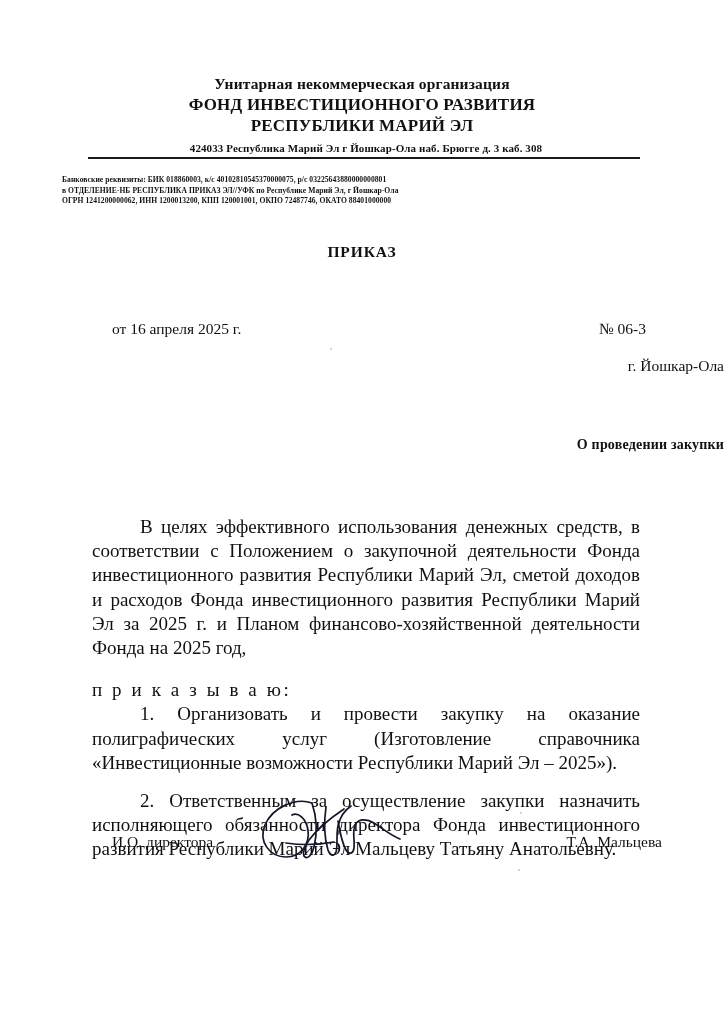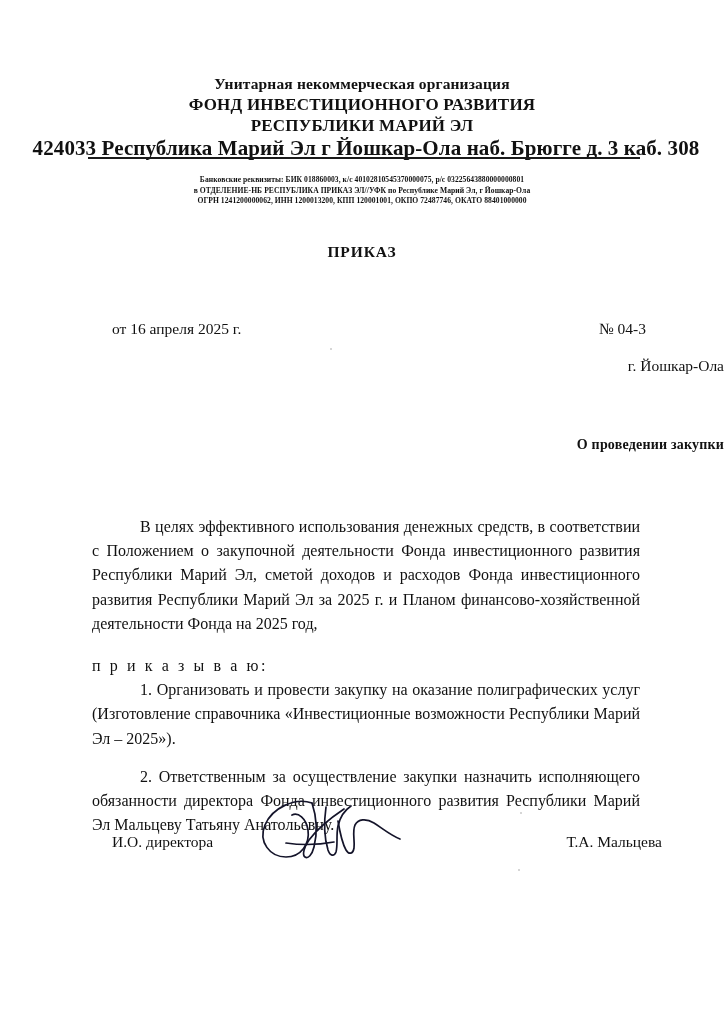--- a/index.html
+++ b/index.html
@@ -37,42 +37,42 @@
     line-height: 20px;
   }
   .org-line2,
   .org-line3 {
     font-size: 17px;
     font-weight: bold;
     letter-spacing: 0.2px;
     line-height: 21px;
   }
   .org-line4 {
-    font-size: 21px;
+    font-size: 11px;
     font-weight: bold;
     letter-spacing: 0.1px;
     line-height: 22px;
     margin-top: 1px;
     padding-left: 8px;
   }
   .rule {
     position: absolute;
     left: 88px;
     width: 552px;
     top: 157px;
     height: 0;
     border-top: 2px solid #1a1a1a;
   }
   
   .requisites {
     position: absolute;
     left: 62px;
     width: 600px;
     top: 175px;
-    text-align: center;
+    text-align: left;
     font-size: 7.6px;
     font-weight: bold;
     line-height: 10.6px;
     letter-spacing: 0.05px;
   }
   
   .doc-type {
     position: absolute;
     left: 0;
     right: 0;
@@ -111,21 +111,21 @@
     font-size: 14px;
     font-weight: bold;
     letter-spacing: 0.2px;
   }
   
   .body-block {
     position: absolute;
     left: 92px;
     width: 548px;
     top: 515px;
-    font-size: 16px;
+    font-size: 19px;
     line-height: 24.2px;
   }
   .para {
     margin: 0;
     text-align: justify;
     text-justify: inter-word;
     text-indent: 48px;
     hyphens: none;
   }
   .spaced-order {
@@ -176,21 +176,21 @@
   <div class="requisites">
     <div>Банковские реквизиты: БИК 018860003, к/с 40102810545370000075, р/с 03225643880000000801</div>
     <div>в ОТДЕЛЕНИЕ-НБ РЕСПУБЛИКА ПРИКАЗ ЭЛ//УФК по Республике Марий Эл, г Йошкар-Ола</div>
     <div>ОГРН 1241200000062, ИНН 1200013200, КПП 120001001, ОКПО 72487746, ОКАТО 88401000000</div>
   </div>
 
   <div class="doc-type">ПРИКАЗ</div>
 
   <div class="datenum">
     <span>от 16 апреля 2025 г.</span>
-    <span>№ 04-3</span>
+    <span>№ 06-3</span>
   </div>
 
   <div class="city">г. Йошкар-Ола</div>
 
   <div class="subject">О проведении закупки</div>
 
   <div class="body-block">
     <p class="para">В целях эффективного использования денежных средств, в соответствии с Положением о закупочной деятельности Фонда инвестиционного развития Республики Марий Эл, сметой доходов и расходов Фонда инвестиционного развития Республики Марий Эл за 2025 г. и Планом финансово-хозяйственной деятельности Фонда на 2025 год,</p>
     <p class="para spaced-order" style="text-indent:0;text-align:left;margin-top:18px;">п р и к а з ы в а ю:</p>
     <p class="para">1. Организовать и провести закупку на оказание полиграфических услуг (Изготовление справочника «Инвестиционные возможности Республики Марий Эл – 2025»).</p>

